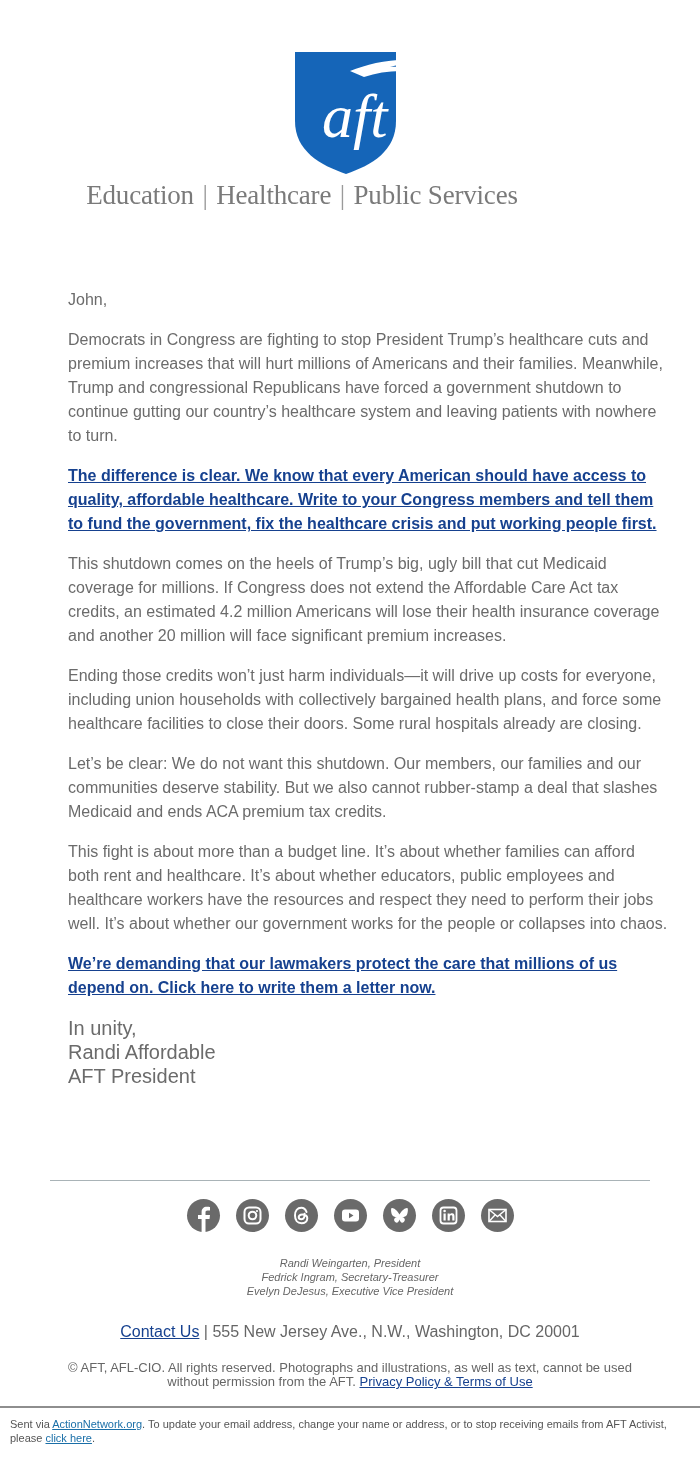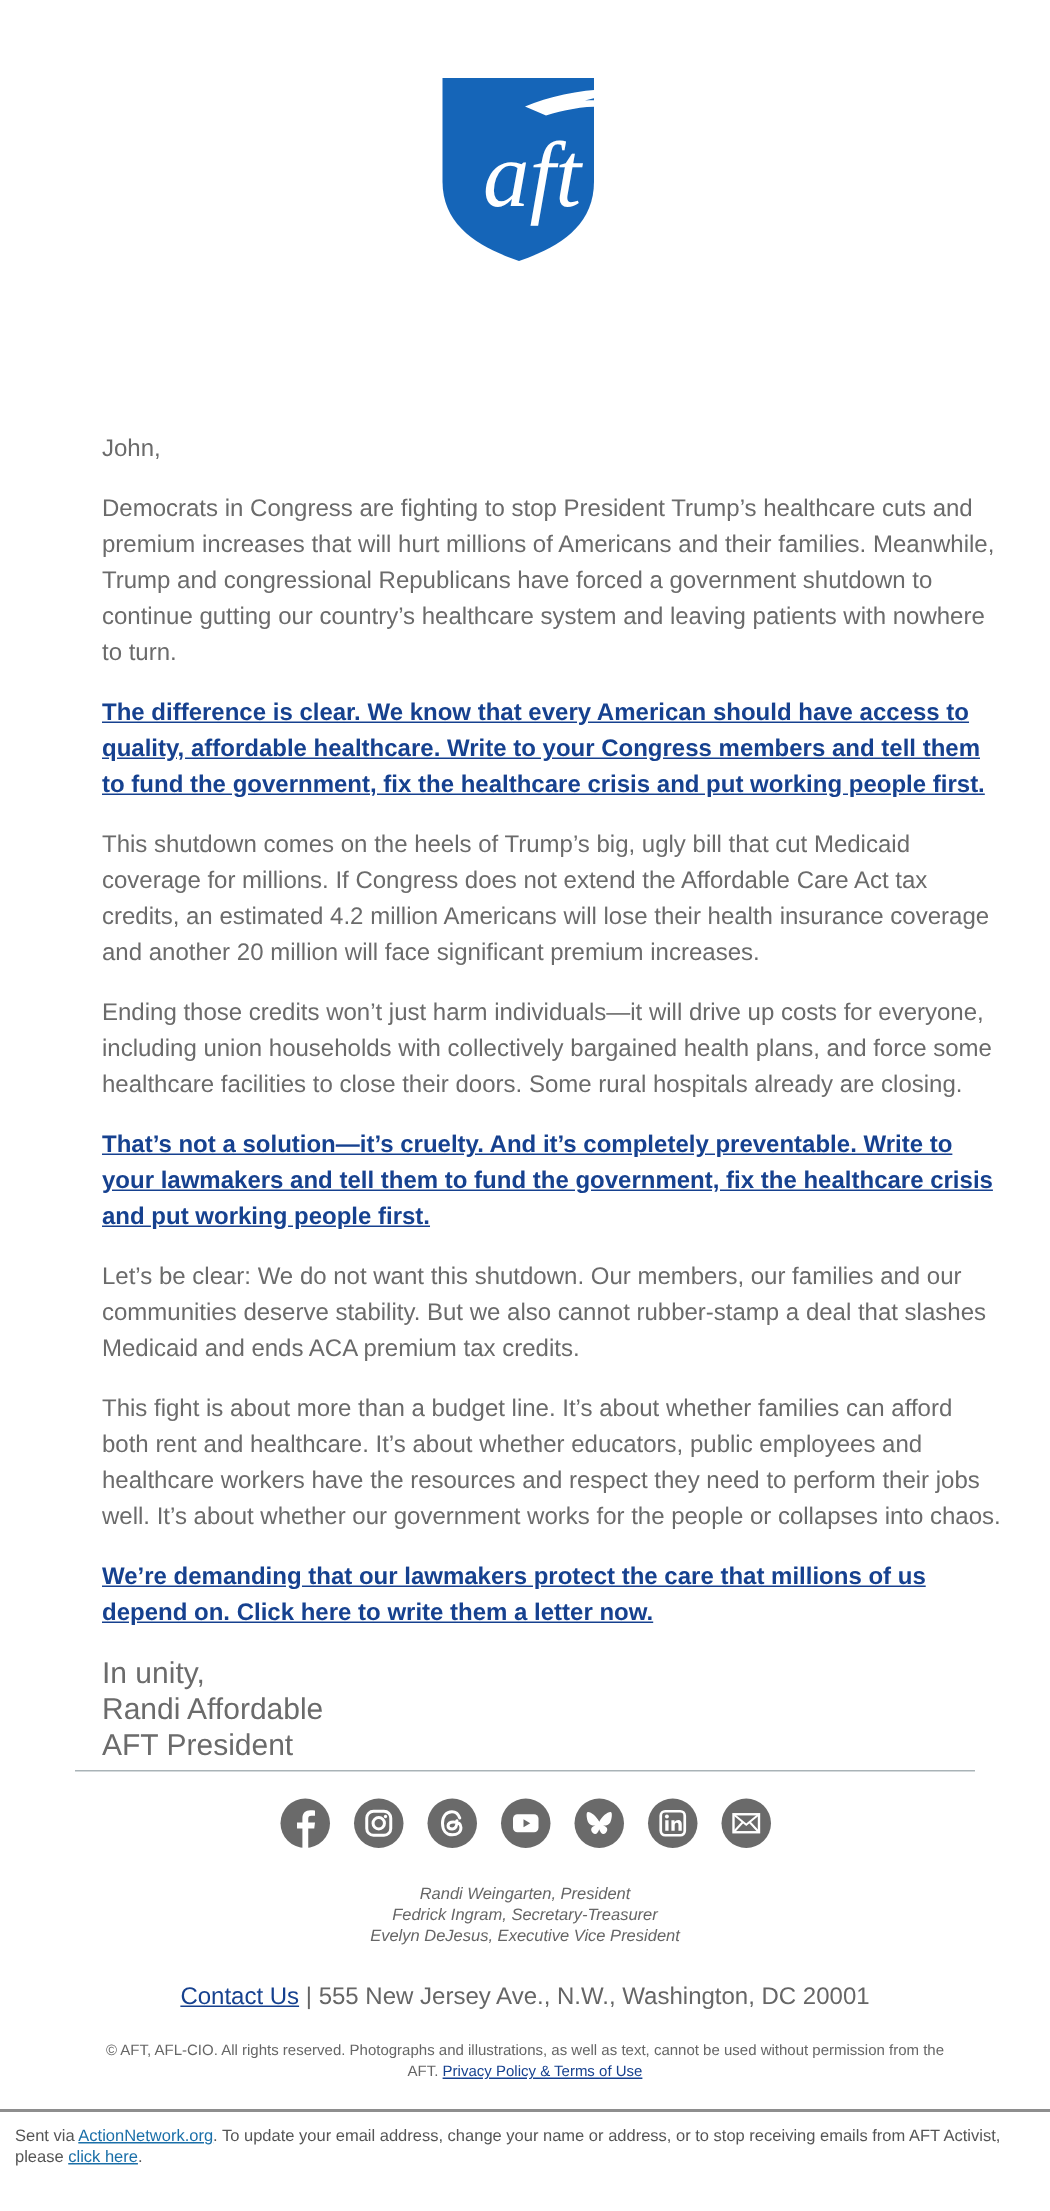--- a/index.html
+++ b/index.html
@@ -14,46 +14,52 @@
     .content p.greet { margin-bottom: 16px; }
     .content a.cta { color: #16418f; font-weight: bold; text-decoration: underline; font-size: 16px; line-height: 24px; }
     .content p.cta-p { margin-bottom: 16px; }
     .sign { margin: 0; font-size: 20px; line-height: 24px; color: #6b6b6b; }
     .divider { position: absolute; left: 50px; width: 600px; top: 1180px; border-top: 1px solid #a9b3b7; }
     .social { position: absolute; top: 1199px; left: 0; width: 700px; text-align: center; font-size: 0; }
     .social .ic { display: inline-block; width: 33px; height: 33px; margin: 0 8px; border-radius: 50%; background: #6a6a6a; vertical-align: middle; position: relative; }
     .social .ic svg { position: absolute; left: 0; top: 0; width: 33px; height: 33px; }
     .officers { position: absolute; top: 1256px; left: 0; width: 700px; text-align: center; font-size: 11px; line-height: 14px; color: #666; font-style: italic; }
     .contact { position: absolute; top: 1323px; left: 0; width: 700px; text-align: center; font-size: 16px; color: #666; }
-    .copy { position: absolute; top: 1361px; left: 60px; width: 580px; text-align: center; font-size: 10px; line-height: 14px; color: #666; }
+    .copy { position: absolute; top: 1361px; left: 60px; width: 580px; text-align: center; font-size: 13px; line-height: 14px; color: #666; }
     a.flink { color: #16418f; text-decoration: underline; }
     .bottom-rule { position: absolute; top: 1406px; left: 0; width: 700px; border-top: 2px solid #8e8e8e; }
     .sent { position: absolute; top: 1417px; left: 10px; width: 680px; font-size: 11px; line-height: 14px; color: #555; }
     .sent a { color: #1a6fa8; text-decoration: underline; }
   </style>
 </head>
 <body>
 
 <div class="email">
 
   <div class="header">
     <svg class="logo-shield" viewBox="0 0 134 124">
       <path d="M3 1 L104 1 L104 70 C104 100 80 114 54 123 C28 114 3 100 3 70 Z" fill="#1565b8"></path>
       <path d="M58 20 C78 12 104 6 132 10 C118 12 104 14 98 16 C112 15 124 18 130 22 C110 18 90 20 72 26 Z" fill="#ffffff"></path>
       <text x="30" y="86" font-family="Liberation Serif, serif" font-style="italic" font-size="62" fill="#ffffff">aft</text>
     </svg>
+    <div class="tagline">
+      <span>Education</span>
+      <span class="sep">|</span>
+      <span>Healthcare</span>
+      <span class="sep">|</span>
+      <span>Public Services</span>
+    </div>
   </div>
 
   <div class="content">
     <p class="greet">John,</p>
     <p>Democrats in Congress are fighting to stop President Trump’s healthcare cuts and premium increases that will hurt millions of Americans and their families. Meanwhile, Trump and congressional Republicans have forced a government shutdown to continue gutting our country’s healthcare system and leaving patients with nowhere to turn.</p>
     <p class="cta-p"><a class="cta">The difference is clear. We know that every American should have access to quality, affordable healthcare. Write to your Congress members and tell them to fund the government, fix the healthcare crisis and put working people first.</a></p>
     <p>This shutdown comes on the heels of Trump’s big, ugly bill that cut Medicaid coverage for millions. If Congress does not extend the Affordable Care Act tax credits, an estimated 4.2 million Americans will lose their health insurance coverage and another 20 million will face significant premium increases.</p>
     <p>Ending those credits won’t just harm individuals—it will drive up costs for everyone, including union households with collectively bargained health plans, and force some healthcare facilities to close their doors. Some rural hospitals already are closing.</p>
-    <p class="cta-p"><a class="cta">That’s not a solution—it’s cruelty. And it’s completely preventable. Write to your lawmakers and tell them to fund the government, fix the healthcare crisis and put working people first.</a></p>
     <p>Let’s be clear: We do not want this shutdown. Our members, our families and our communities deserve stability. But we also cannot rubber-stamp a deal that slashes Medicaid and ends ACA premium tax credits.</p>
     <p>This fight is about more than a budget line. It’s about whether families can afford both rent and healthcare. It’s about whether educators, public employees and healthcare workers have the resources and respect they need to perform their jobs well. It’s about whether our government works for the people or collapses into chaos.</p>
     <p class="cta-p"><a class="cta">We’re demanding that our lawmakers protect the care that millions of us depend on. Click here to write them a letter now.</a></p>
     <div class="sign">In unity,</div>
     <div class="sign">Randi Affordable</div>
     <div class="sign">AFT President</div>
   </div>
 
   <div class="divider"></div>
 

